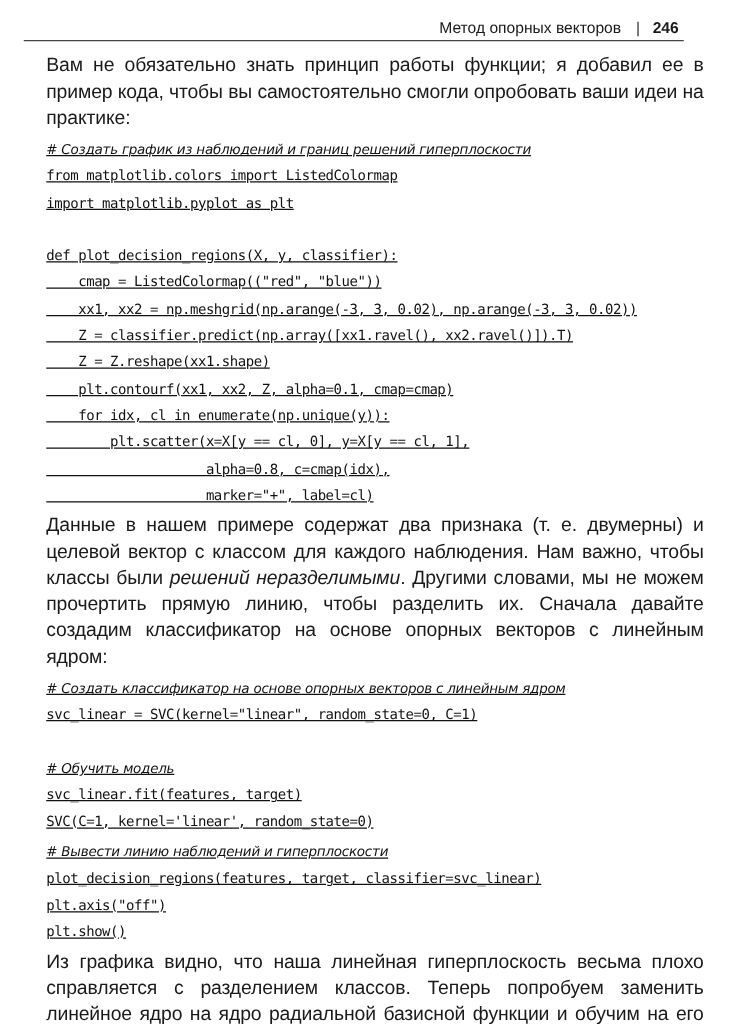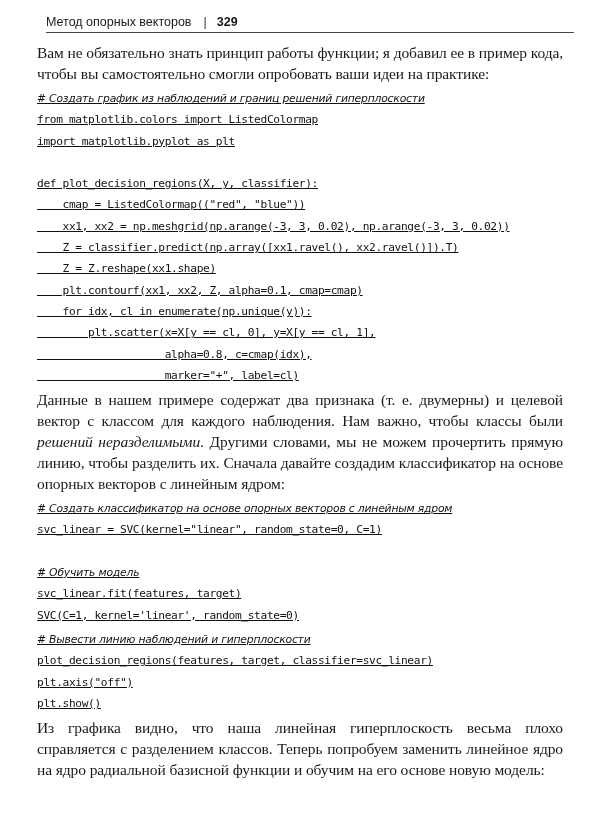--- a/index.html
+++ b/index.html
@@ -1,44 +1,44 @@
 <!DOCTYPE html>
 <html><head>
 <meta charset="utf-8">
 <style>
   html, body { margin: 0; padding: 0; background: #ffffff; }
   body { width: 600px; height: 821px; position: relative; overflow: hidden; color: #1a1a1a; }
   .header {
-    position: absolute; left: 46px; top: 11px; width: 528px; height: 21px;
+    position: absolute; left: 19px; top: 11px; width: 528px; height: 21px;
     border-bottom: 1px solid #444;
-    display: flex; align-items: center;
+    display: flex; justify-content: flex-end; align-items: center;
     font-family: "Liberation Sans", sans-serif; font-size: 12.5px;
   }
   .header .sep { margin: 0 10px 0 12px; color: #333; }
   .header .pagenum { font-weight: bold; margin-right: 4px; }
   .content { position: absolute; left: 37px; top: 42px; width: 526px; }
   .p {
-    font-family: Liberation Serif, serif; font-size: 15.5px; line-height: 21px;
+    font-family: Liberation Sans, sans-serif; font-size: 15.5px; line-height: 21px;
     text-align: justify; margin: 0 0 4px 0; letter-spacing: -0.1px;
   }
   .p em { font-style: italic; }
   .code {
     font-family: "DejaVu Sans Mono", monospace; font-size: 11.2px; line-height: 21.3px;
     white-space: pre; margin: 0 0 3px 0; color: #111; letter-spacing: -0.35px; text-decoration: underline;
   }
   .code .line { display: block; height: 21.3px; }
   .code .comment { font-style: italic; font-family: "DejaVu Sans", sans-serif; font-size: 10.8px; letter-spacing: -0.2px; }
 </style>
 </head>
 <body>
 
 <div class="header">
   <span>Метод опорных векторов</span>
   <span class="sep">|</span>
-  <span class="pagenum">329</span>
+  <span class="pagenum">246</span>
 </div>
 
 <div class="content">
   <p class="p">Вам не обязательно знать принцип работы функции; я добавил ее в пример кода, чтобы вы самостоятельно смогли опробовать ваши идеи на практике:</p>
 
   <div class="code"><span class="line comment"># Создать график из наблюдений и границ решений гиперплоскости</span><span class="line">from matplotlib.colors import ListedColormap</span><span class="line">import matplotlib.pyplot as plt</span><span class="line"></span><span class="line">def plot_decision_regions(X, y, classifier):</span><span class="line">    cmap = ListedColormap(("red", "blue"))</span><span class="line">    xx1, xx2 = np.meshgrid(np.arange(-3, 3, 0.02), np.arange(-3, 3, 0.02))</span><span class="line">    Z = classifier.predict(np.array([xx1.ravel(), xx2.ravel()]).T)</span><span class="line">    Z = Z.reshape(xx1.shape)</span><span class="line">    plt.contourf(xx1, xx2, Z, alpha=0.1, cmap=cmap)</span><span class="line">    for idx, cl in enumerate(np.unique(y)):</span><span class="line">        plt.scatter(x=X[y == cl, 0], y=X[y == cl, 1],</span><span class="line">                    alpha=0.8, c=cmap(idx),</span><span class="line">                    marker="+", label=cl)</span></div>
 
   <p class="p"><span>Данные в нашем примере содержат два признака (т. е. двумерны) и целевой вектор с классом для каждого наблюдения. Нам важно, чтобы классы были </span><em>решений неразделимыми</em><span>. Другими словами, мы не можем прочертить прямую линию, чтобы разделить их. Сначала давайте создадим классификатор на основе опорных векторов с линейным ядром:</span></p>
 
   <div class="code"><span class="line comment"># Создать классификатор на основе опорных векторов с линейным ядром</span><span class="line">svc_linear = SVC(kernel="linear", random_state=0, C=1)</span><span class="line"></span><span class="line comment"># Обучить модель</span><span class="line">svc_linear.fit(features, target)</span><span class="line">SVC(C=1, kernel='linear', random_state=0)</span></div>

